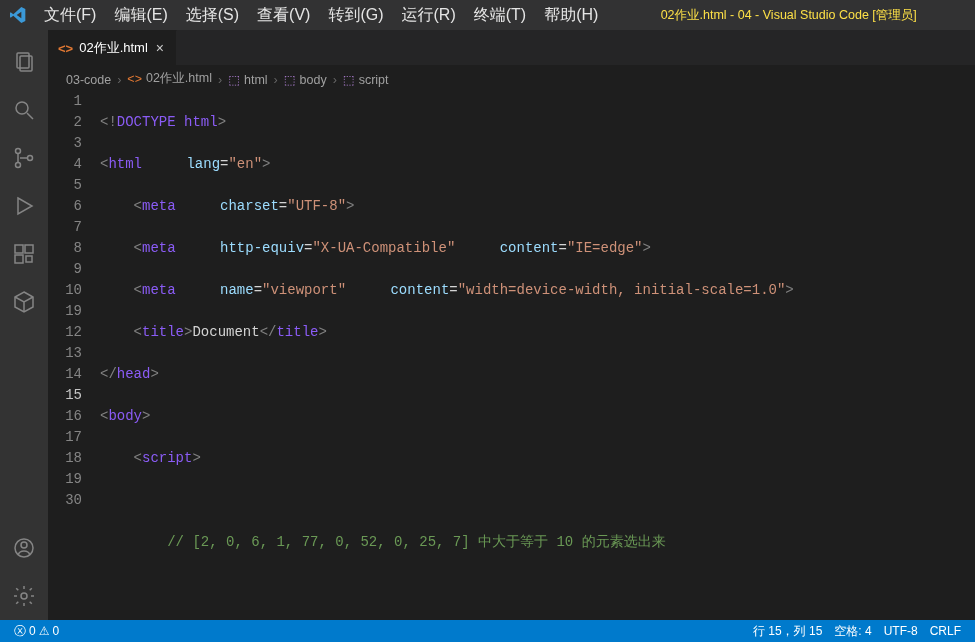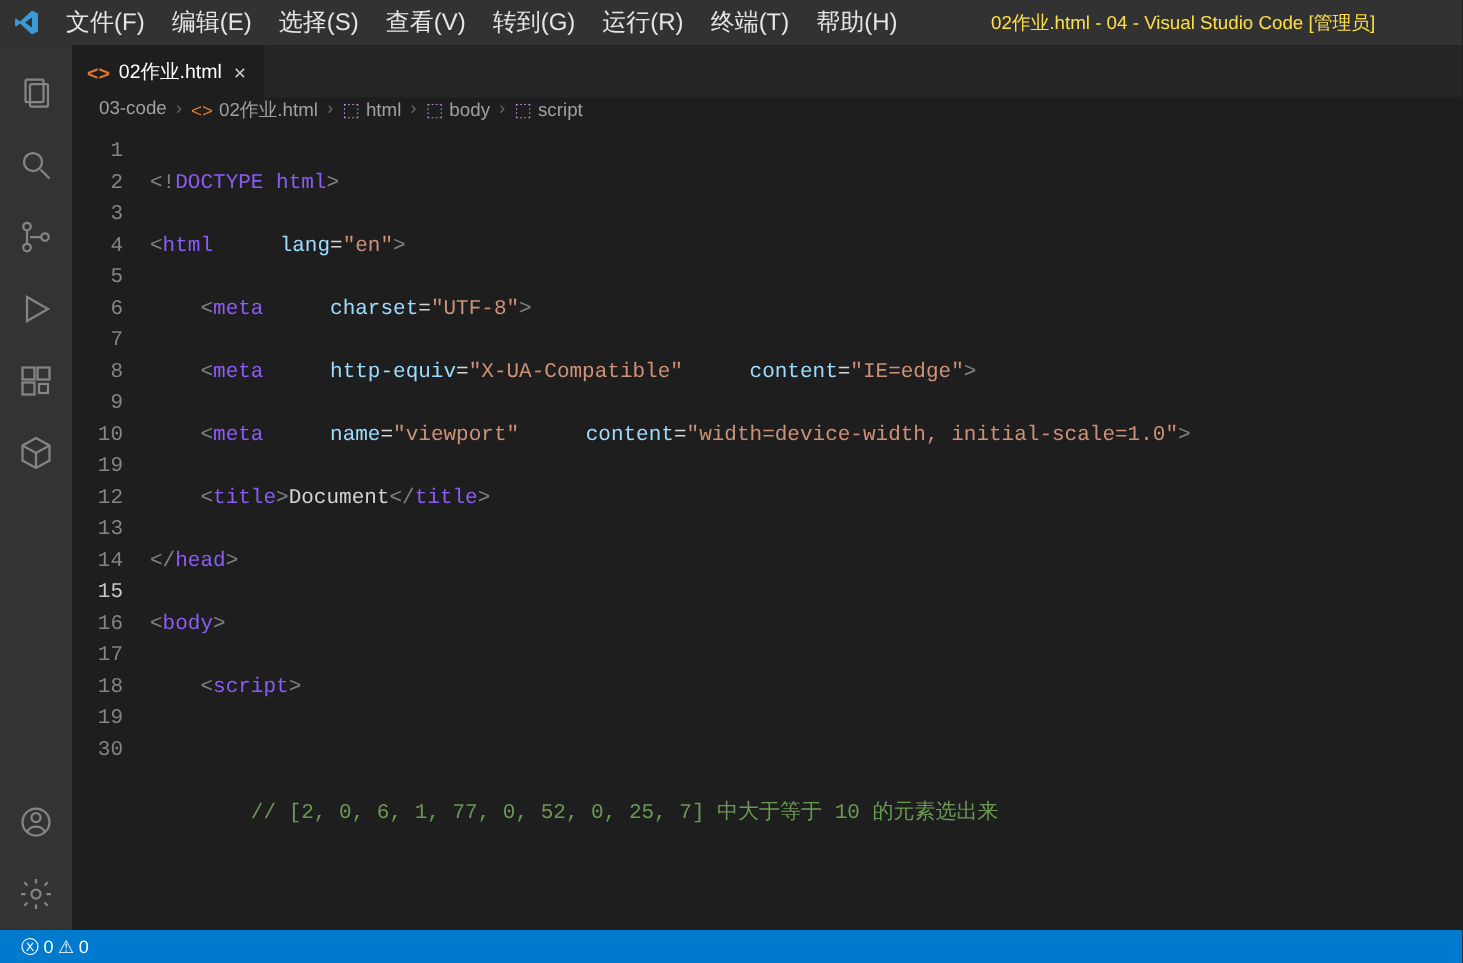--- a/index.html
+++ b/index.html
@@ -39,21 +39,21 @@
 .tab {
   display:flex; align-items:center; gap:6px;
   padding:0 10px; background:#1e1e1e; color:#ffffff;
   font-size:13px; border-right:1px solid #252526;
   cursor:pointer;
   border-top:1px solid #1e1e1e;
 }
 .tab .file-icon { color:#e37933; font-weight:bold; }
 .tab .close { color:#cccccc; font-size:14px; padding:0 2px;}
 .breadcrumbs {
-  height:22px; background:#1e1e1e; display:flex; align-items:flex-start;
+  height:22px; background:#1e1e1e; display:flex; align-items:flex-end;
   padding-left:18px; font-size:12.5px; color:#a0a0a0; gap:4px;
 }
 .bc-sep { color:#666; padding:0 2px;}
 .bc-item { display:flex; align-items:center; gap:4px; cursor:pointer;}
 .bc-icon-file { color:#e37933;}
 .bc-icon-sym { color:#b180d7;}
 .code-area { flex:1; display:flex; background:#1e1e1e; font-family: Consolas, "Courier New", monospace; font-size:14px; overflow:hidden;}
 .gutter { width:52px; text-align:right; color:#858585; padding-right:18px; padding-top:4px; line-height:21px; user-select:none;}
 .gutter .current { color:#c6c6c6;}
 .code { flex:1; padding-top:4px; line-height:21px; white-space:pre;}
@@ -236,13 +236,19 @@
 
 <div class="statusbar">
   <div class="sb-left">
     <div class="sb-item">
       <span>ⓧ</span>
         <span>0</span>
       <span>⚠</span>
         <span>0</span>
     </div>
   </div>
+  <div class="sb-right">
+    <div class="sb-item">行 15，列 15</div>
+    <div class="sb-item">空格: 4</div>
+    <div class="sb-item">UTF-8</div>
+    <div class="sb-item">CRLF</div>
+  </div>
 </div>
 
 </body></html>

